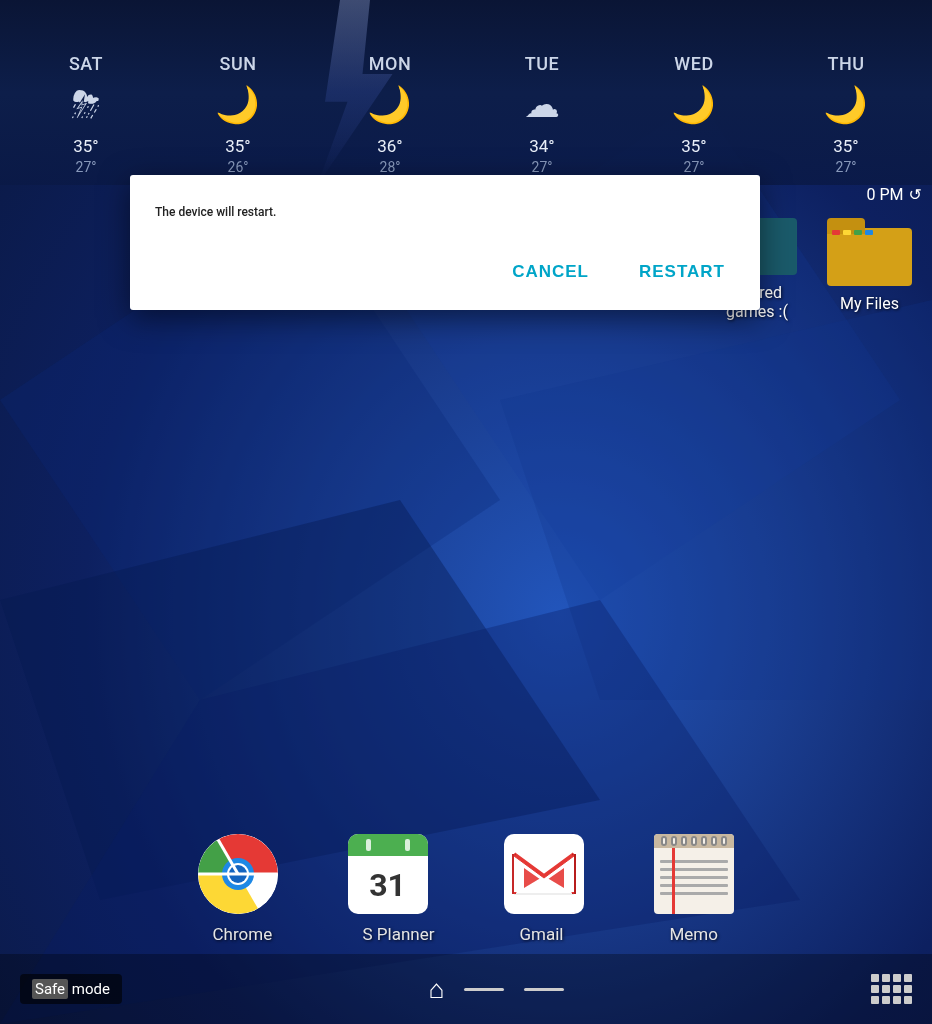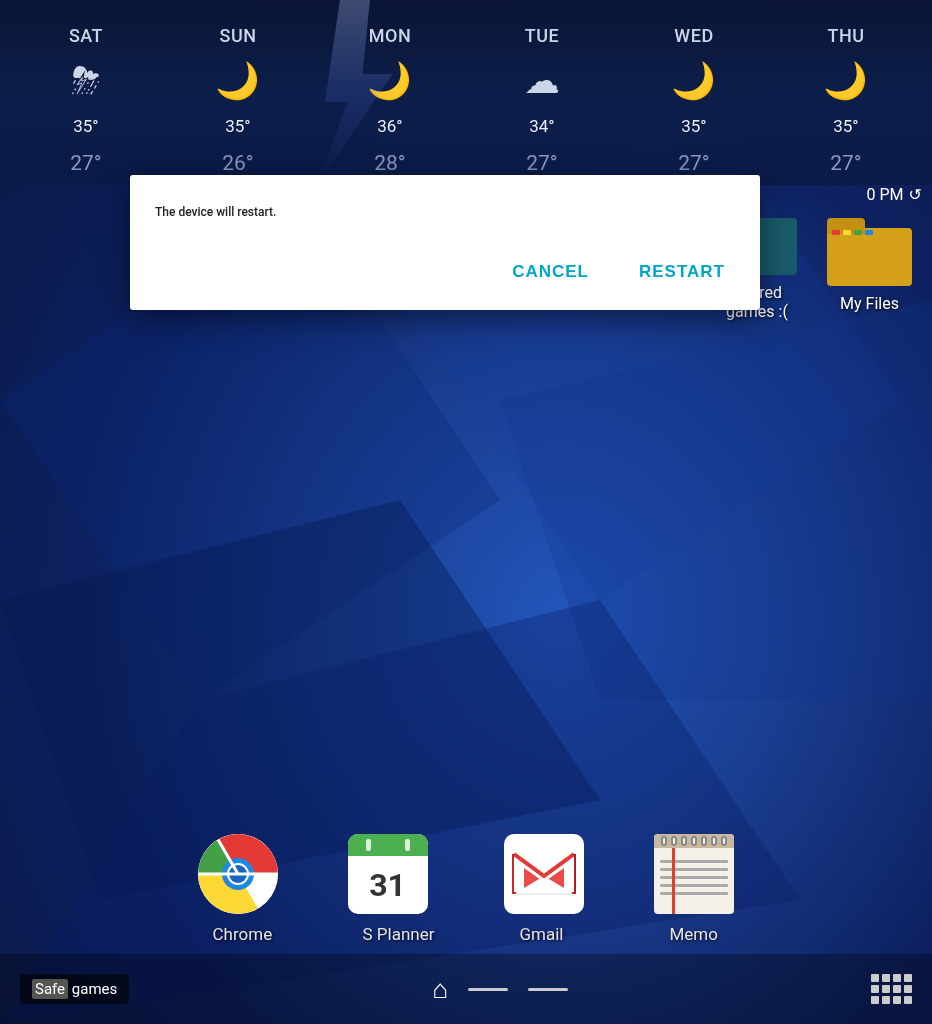--- a/index.html
+++ b/index.html
@@ -44,22 +44,22 @@
       display: flex;
       flex: 1;
       height: 100%;
     }
 
     .weather-day {
       flex: 1;
       display: flex;
       flex-direction: column;
       align-items: center;
-      justify-content: space-between;
-      padding: 25px 5px 10px;
+      justify-content: flex-end;
+      padding: 17px 5px 10px;
     }
 
     .weather-day-name {
       color: #ccd6e8;
       font-size: 18px;
       font-weight: 500;
       margin-bottom: 10px;
       letter-spacing: 0.5px;
     }
 
@@ -70,22 +70,21 @@
     }
 
     .weather-high {
       color: #e8eef8;
       font-size: 17px;
       margin-bottom: 3px;
     }
 
     .weather-low {
       color: #8899bb;
-      font-size: 21px;
-      margin-top: 8px;
+      font-size: 14px;
     }
 
     
     .lightning-overlay {
       position: absolute;
       top: 0;
       left: 280px;
       width: 150px;
       height: 185px;
       background: linear-gradient(180deg, rgba(180,200,255,0.3) 0%, rgba(100,130,255,0.15) 50%, transparent 100%);
@@ -611,21 +610,21 @@
         <div class="memo-line"></div>
       </div>
     </div>
     <span class="app-icon-label">Memo</span>
   </div>
 </div>
 
 <div class="bottom-nav">
   <div class="nav-safe-mode">
     <span class="safe-highlight">Safe</span>
-    <span> games</span>
+    <span> mode</span>
   </div>
   <div class="nav-center">
     <span class="nav-home">⌂</span>
     <div class="nav-line"></div>
     <div class="nav-line"></div>
   </div>
   <div class="nav-grid">
     <div class="nav-dot"></div>
     <div class="nav-dot"></div>
     <div class="nav-dot"></div>

